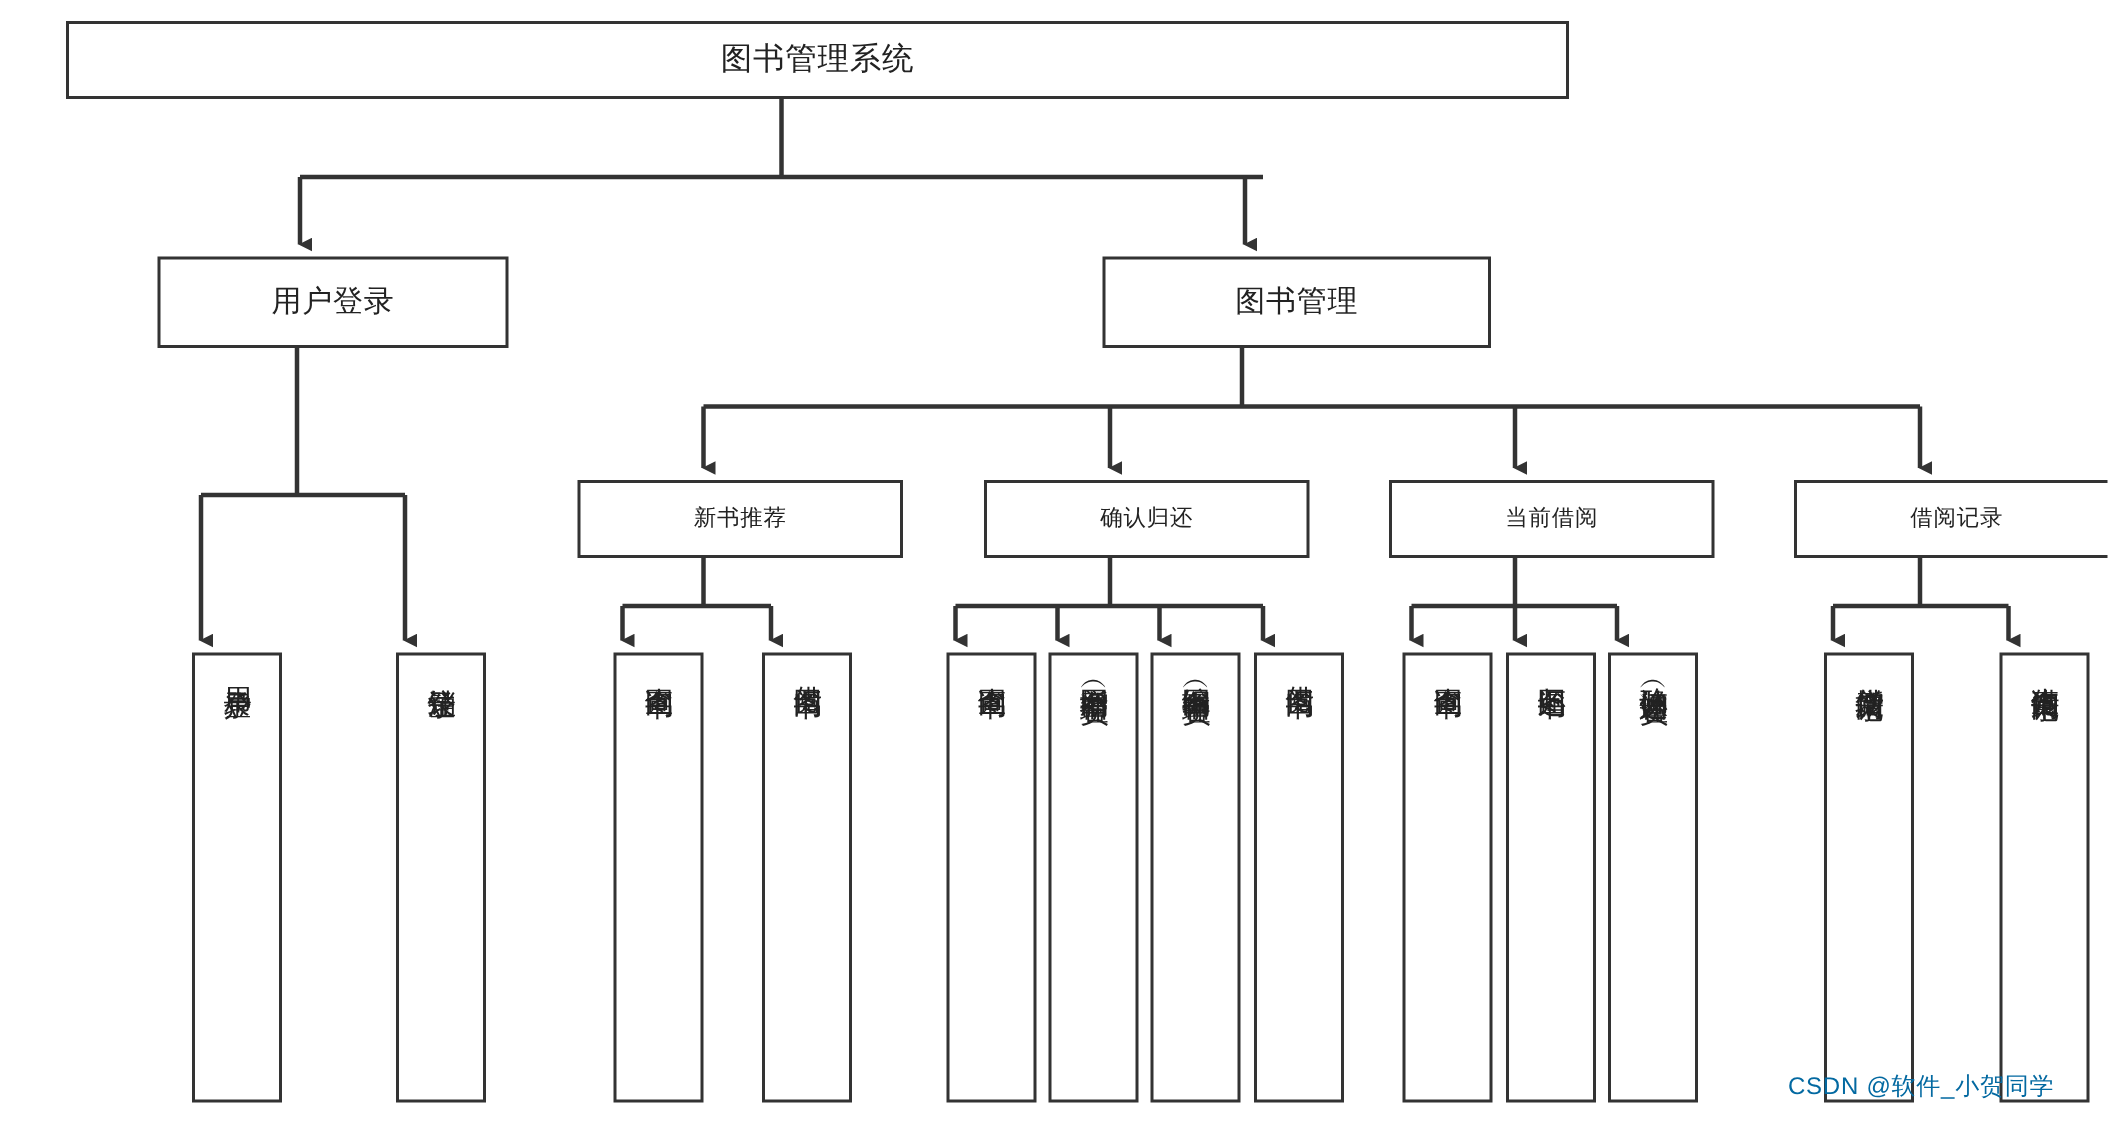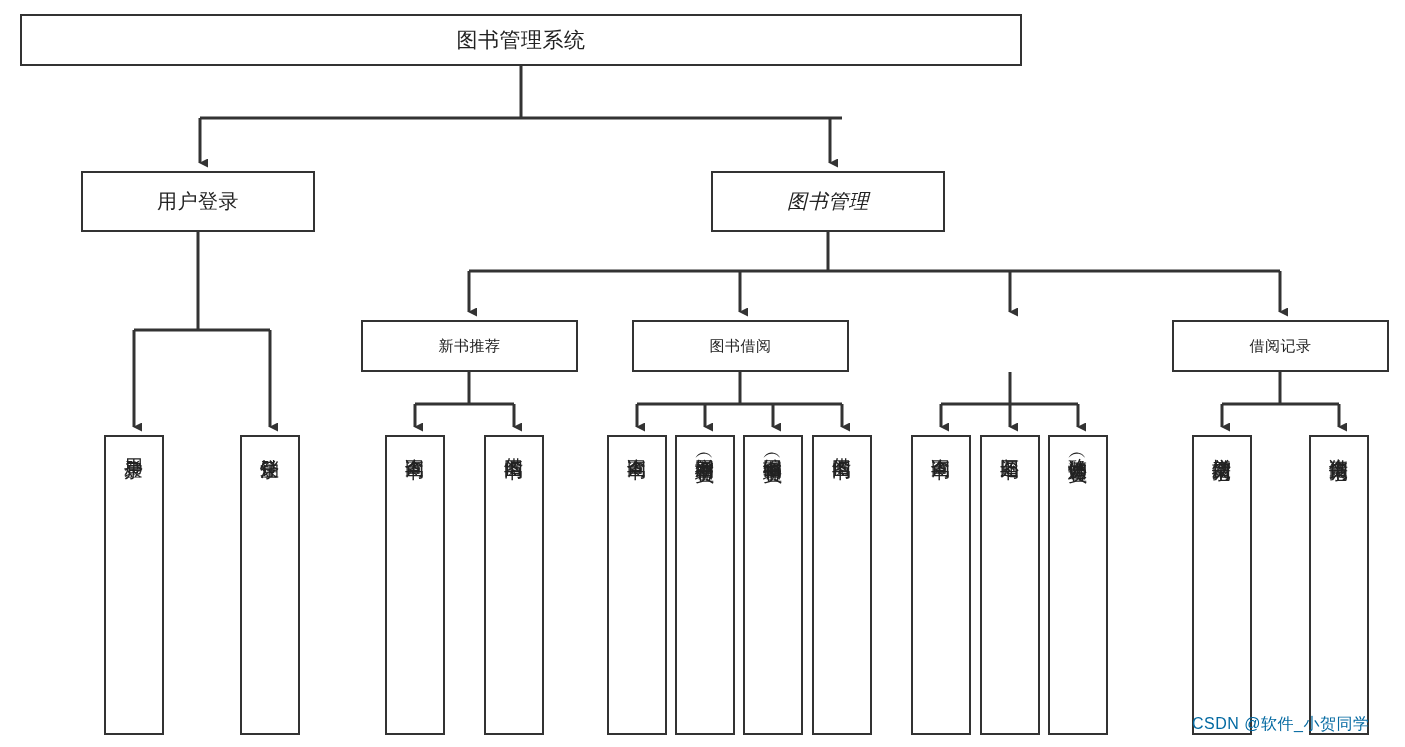--- a/index.html
+++ b/index.html
@@ -30,41 +30,42 @@
   .node {
     position: absolute;
     box-sizing: border-box;
     border: 2px solid #333333;
     background: #ffffff;
     display: flex;
     align-items: center;
     justify-content: center;
     color: #222222;
     text-align: right;
+    margin-left: 24px;
   }
   .node-label {
     display: block;
     line-height: 1.25;
     letter-spacing: 0.5px;
   }
   
   .node.root {
     left: 20px;
     top: 14px;
     width: 1002px;
     height: 52px;
     font-size: 21px;
   }
   
   .node.level2 {
     height: 61px;
     font-size: 20px;
   }
   .node.level2.n-user-login  { left: 81px;  top: 171px; width: 234px; }
-  .node.level2.n-book-manage { left: 711px; top: 171px; width: 234px; font-style: italic; }
+  .node.level2.n-book-manage { left: 711px; top: 171px; width: 259px; }
   
   .node.level3 {
     top: 320px;
     height: 52px;
     font-size: 15px;
   }
   .node.level3.n-new-book   { left: 361px;  width: 217px; }
   .node.level3.n-borrow     { left: 632px;  width: 217px; }
   .node.level3.n-current    { left: 902px;  width: 217px; }
   .node.level3.n-record     { left: 1172px; width: 217px; }
@@ -162,21 +163,24 @@
     <span class="node-label">用户登录</span>
   </div>
   <div class="node level2 n-book-manage">
     <span class="node-label">图书管理</span>
   </div>
 
   <div class="node level3 n-new-book">
     <span class="node-label">新书推荐</span>
   </div>
   <div class="node level3 n-borrow">
-    <span class="node-label">图书借阅</span>
+    <span class="node-label">确认归还</span>
+  </div>
+  <div class="node level3 n-current">
+    <span class="node-label">当前借阅</span>
   </div>
   <div class="node level3 n-record">
     <span class="node-label">借阅记录</span>
   </div>
 
   <div class="node leaf" style="left:104px">
     <span class="node-label">用户登录</span>
   </div>
   <div class="node leaf" style="left:240px">
     <span class="node-label">注销登录</span>

